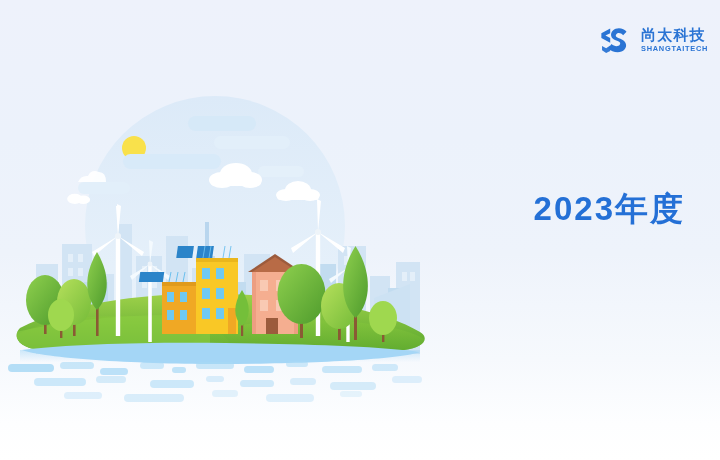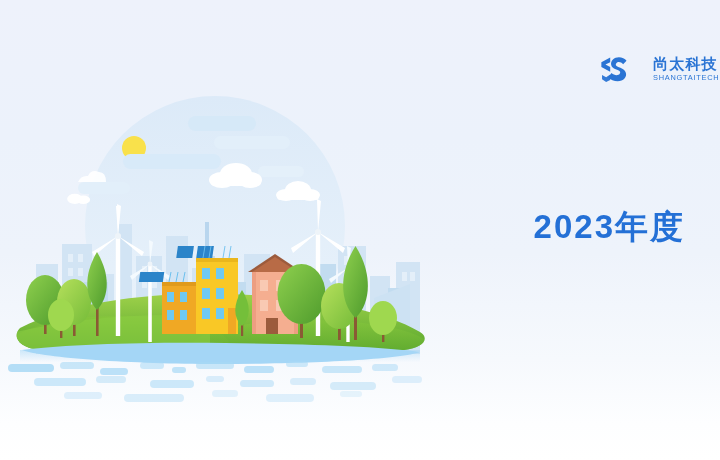--- a/index.html
+++ b/index.html
@@ -8,37 +8,37 @@
     font-family:"Liberation Sans","DejaVu Sans",sans-serif;
     background:#ffffff;
   }
   #slide{
     position:relative;width:720px;height:460px;overflow:hidden;
     background:linear-gradient(180deg,#eef2fb 0%,#ecf2fb 30%,#eef3fb 55%,#f6f9fd 78%,#fdfeff 92%,#ffffff 100%);
   }
 
   
   #logo{
-    position:absolute;left:600px;top:48px;height:42px;
-    display:flex;align-items:center;gap:19px;
+    position:absolute;left:600px;top:19px;height:42px;
+    display:flex;align-items:center;gap:7px;
   }
   #logo-mark{width:34px;height:34px;display:block;}
   #logo-text{display:flex;flex-direction:column;justify-content:center;line-height:1;}
   #logo-cn{
     font-size:15px;font-weight:bold;color:#2a74d4;letter-spacing:1.2px;
     white-space:nowrap;
   }
   #logo-en{
-    font-size:7.4px;font-weight:normal;color:#2a74d4;letter-spacing:0.75px;
+    font-size:7.4px;font-weight:bold;color:#2a74d4;letter-spacing:0.75px;
     white-space:nowrap;margin-top:3px;
   }
 
   
   #title-block{
-    position:absolute;right:35px;top:204px;text-align:right;
+    position:absolute;right:35px;top:186px;text-align:right;
     color:#2470d6;
   }
   .title-line{
     font-weight:bold;font-size:34px;line-height:46px;
     letter-spacing:2px;white-space:nowrap;
     font-family:"Liberation Sans","DejaVu Sans",sans-serif;
   }
   .title-line.l1{font-size:33px;}
   .title-line.l2{font-size:34px;}
 

